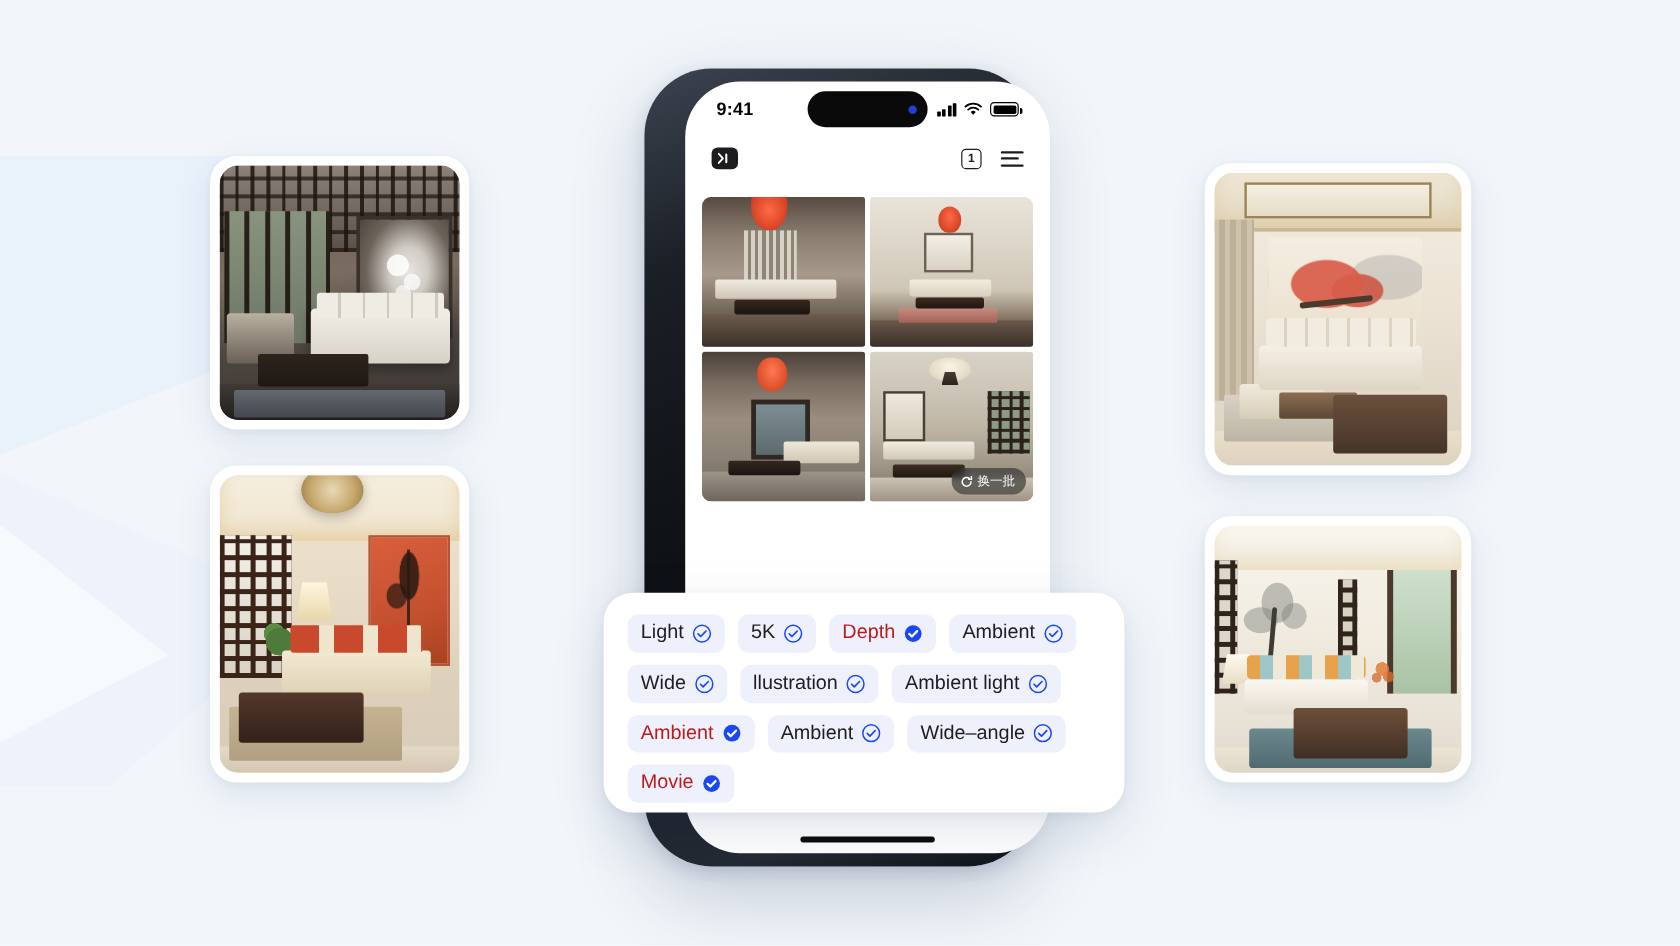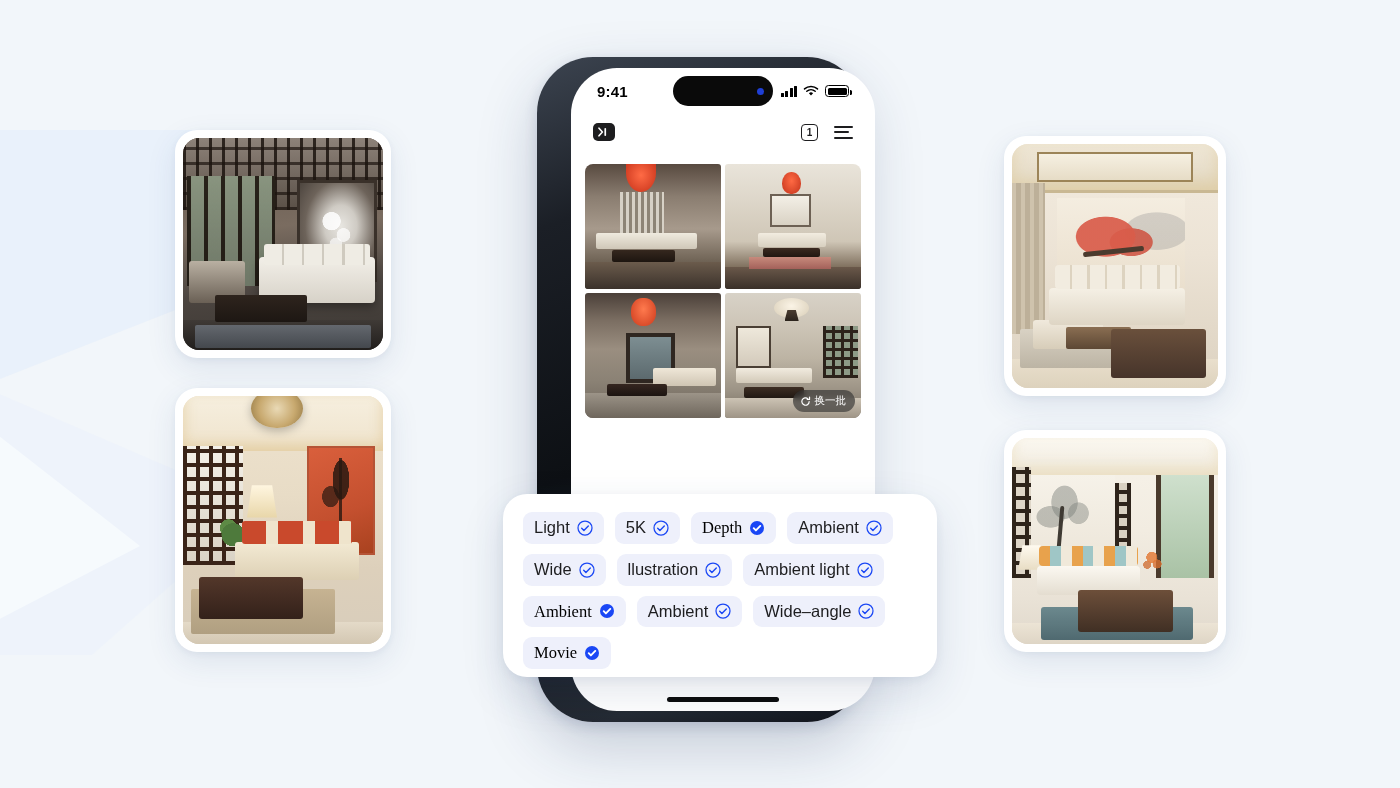--- a/index.html
+++ b/index.html
@@ -444,21 +444,21 @@
     display: inline-flex; align-items: center; gap: 7px;
     background: #eef0fb;
     border-radius: 9px;
     padding: 6px 11px;
     font-size: 16.5px;
     color: #1d1d1f;
     line-height: 1.2;
     cursor: pointer;
     white-space: nowrap;
   }
-  .tag.selected { color: #000000; font-family: Liberation Serif, serif; }
+  .tag.selected { color: #b91c1c; }
   .tag .chk { width: 16px; height: 16px; flex: 0 0 16px; display:block; }
 </style>
 </head>
 <body>
 
 <div id="stage">
 
   <div class="bg-shape bg-tri-a"></div>
   <div class="bg-shape bg-tri-b"></div>
   <div class="bg-shape bg-tri-c"></div>

